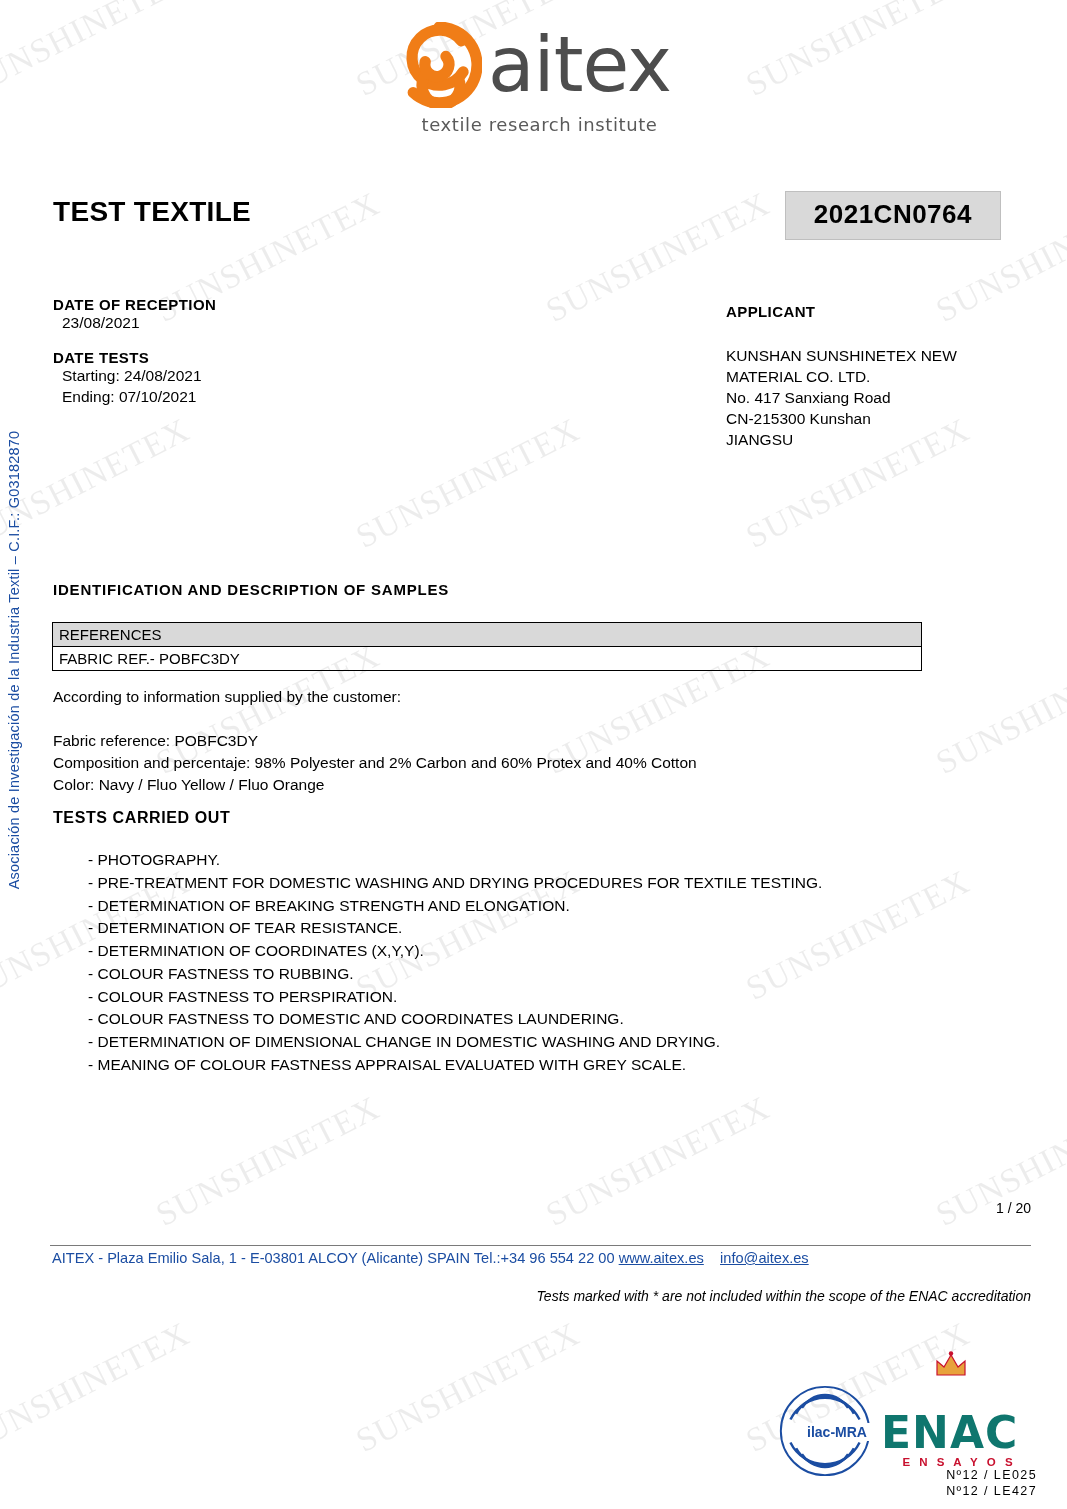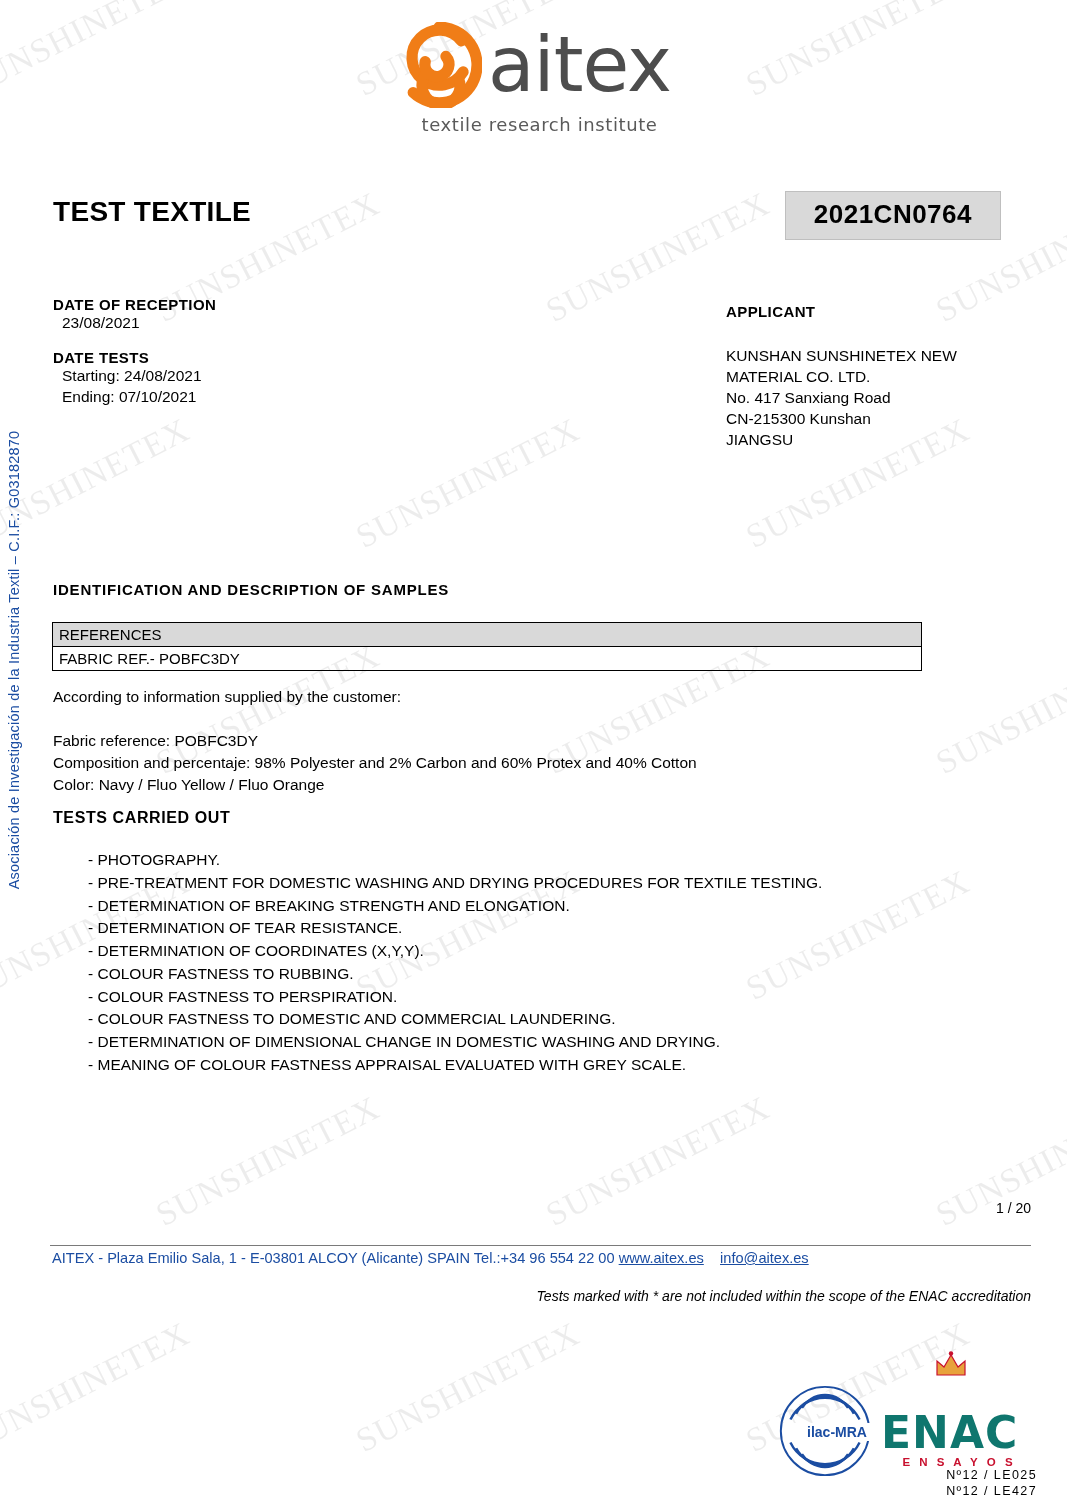--- a/index.html
+++ b/index.html
@@ -408,21 +408,21 @@
 
   <div id="tests-title">TESTS CARRIED OUT</div>
   <div id="tests-list">
     <div>- PHOTOGRAPHY.</div>
     <div>- PRE-TREATMENT  FOR DOMESTIC  WASHING AND DRYING PROCEDURES  FOR TEXTILE  TESTING.</div>
     <div>- DETERMINATION  OF BREAKING STRENGTH  AND ELONGATION.</div>
     <div>- DETERMINATION  OF TEAR RESISTANCE.</div>
     <div>- DETERMINATION  OF COORDINATES  (X,Y,Y).</div>
     <div>- COLOUR  FASTNESS TO RUBBING.</div>
     <div>- COLOUR  FASTNESS TO PERSPIRATION.</div>
-    <div>- COLOUR  FASTNESS TO DOMESTIC AND COMMERCIAL  LAUNDERING.</div>
+    <div>- COLOUR  FASTNESS TO DOMESTIC AND COORDINATES  LAUNDERING.</div>
     <div>- DETERMINATION  OF DIMENSIONAL  CHANGE  IN DOMESTIC  WASHING AND DRYING.</div>
     <div>- MEANING  OF COLOUR  FASTNESS APPRAISAL EVALUATED  WITH GREY SCALE.</div>
   </div>
 
   <div id="page-num">1 / 20</div>
   <div id="footer-rule"></div>
   <div id="footer-line">
     <span>AITEX - Plaza Emilio Sala, 1 - E-03801 ALCOY  (Alicante) SPAIN  Tel.:+34 96 554 22 00</span>
     <a href="#">www.aitex.es</a>
     &nbsp;&nbsp;

